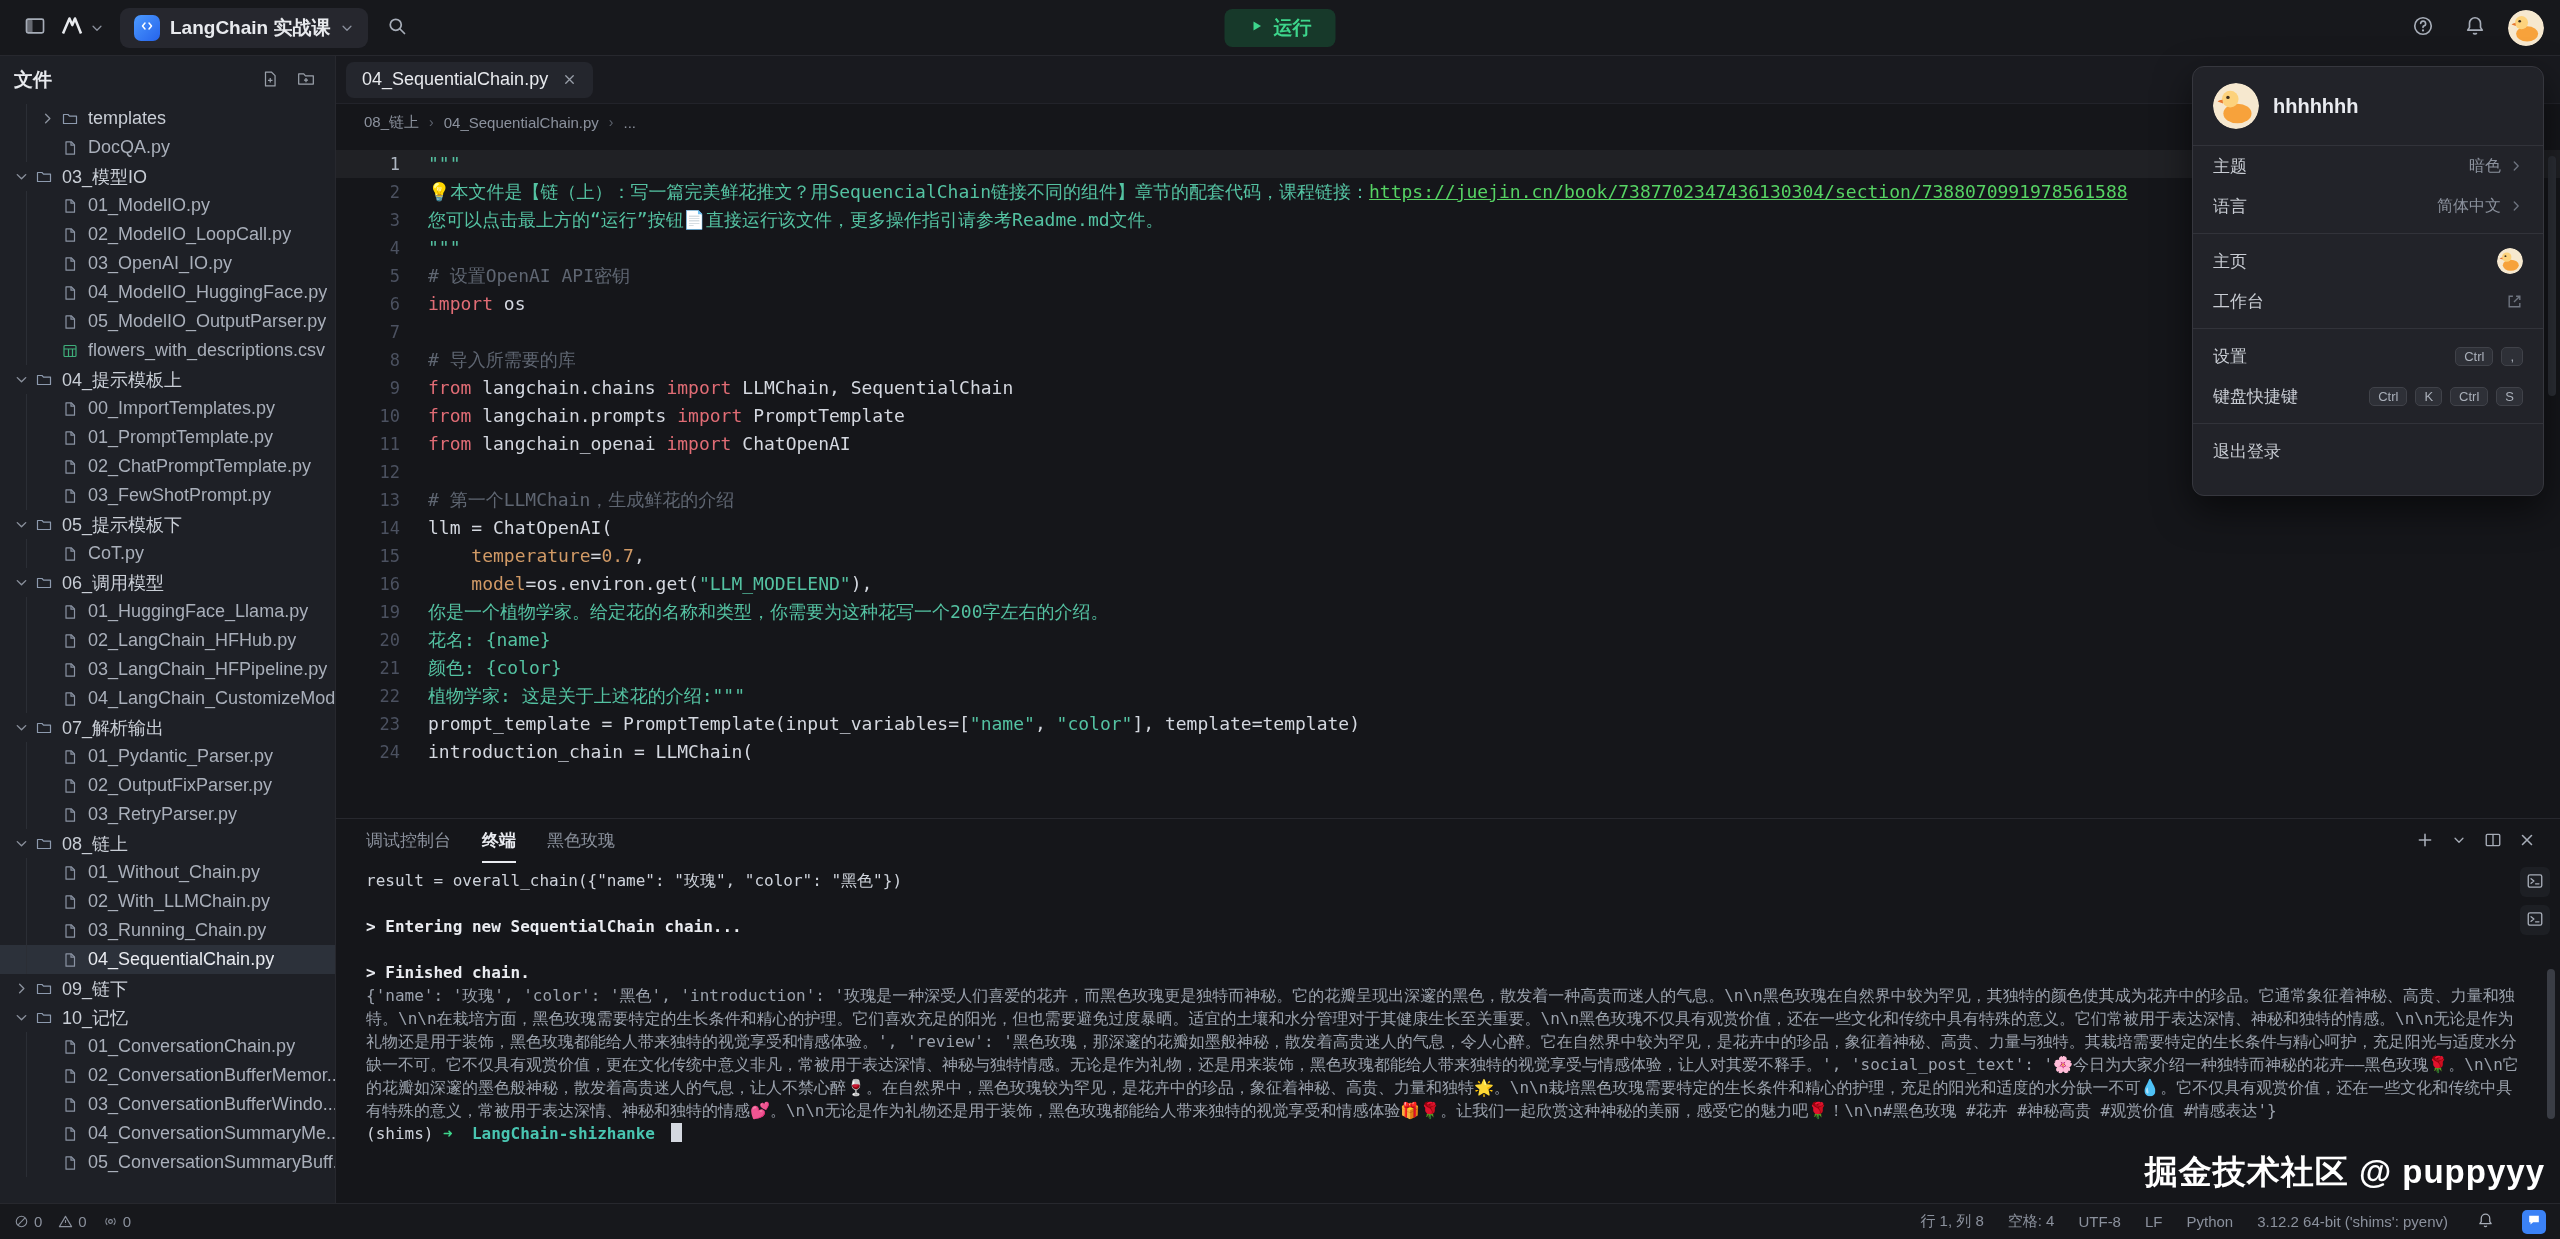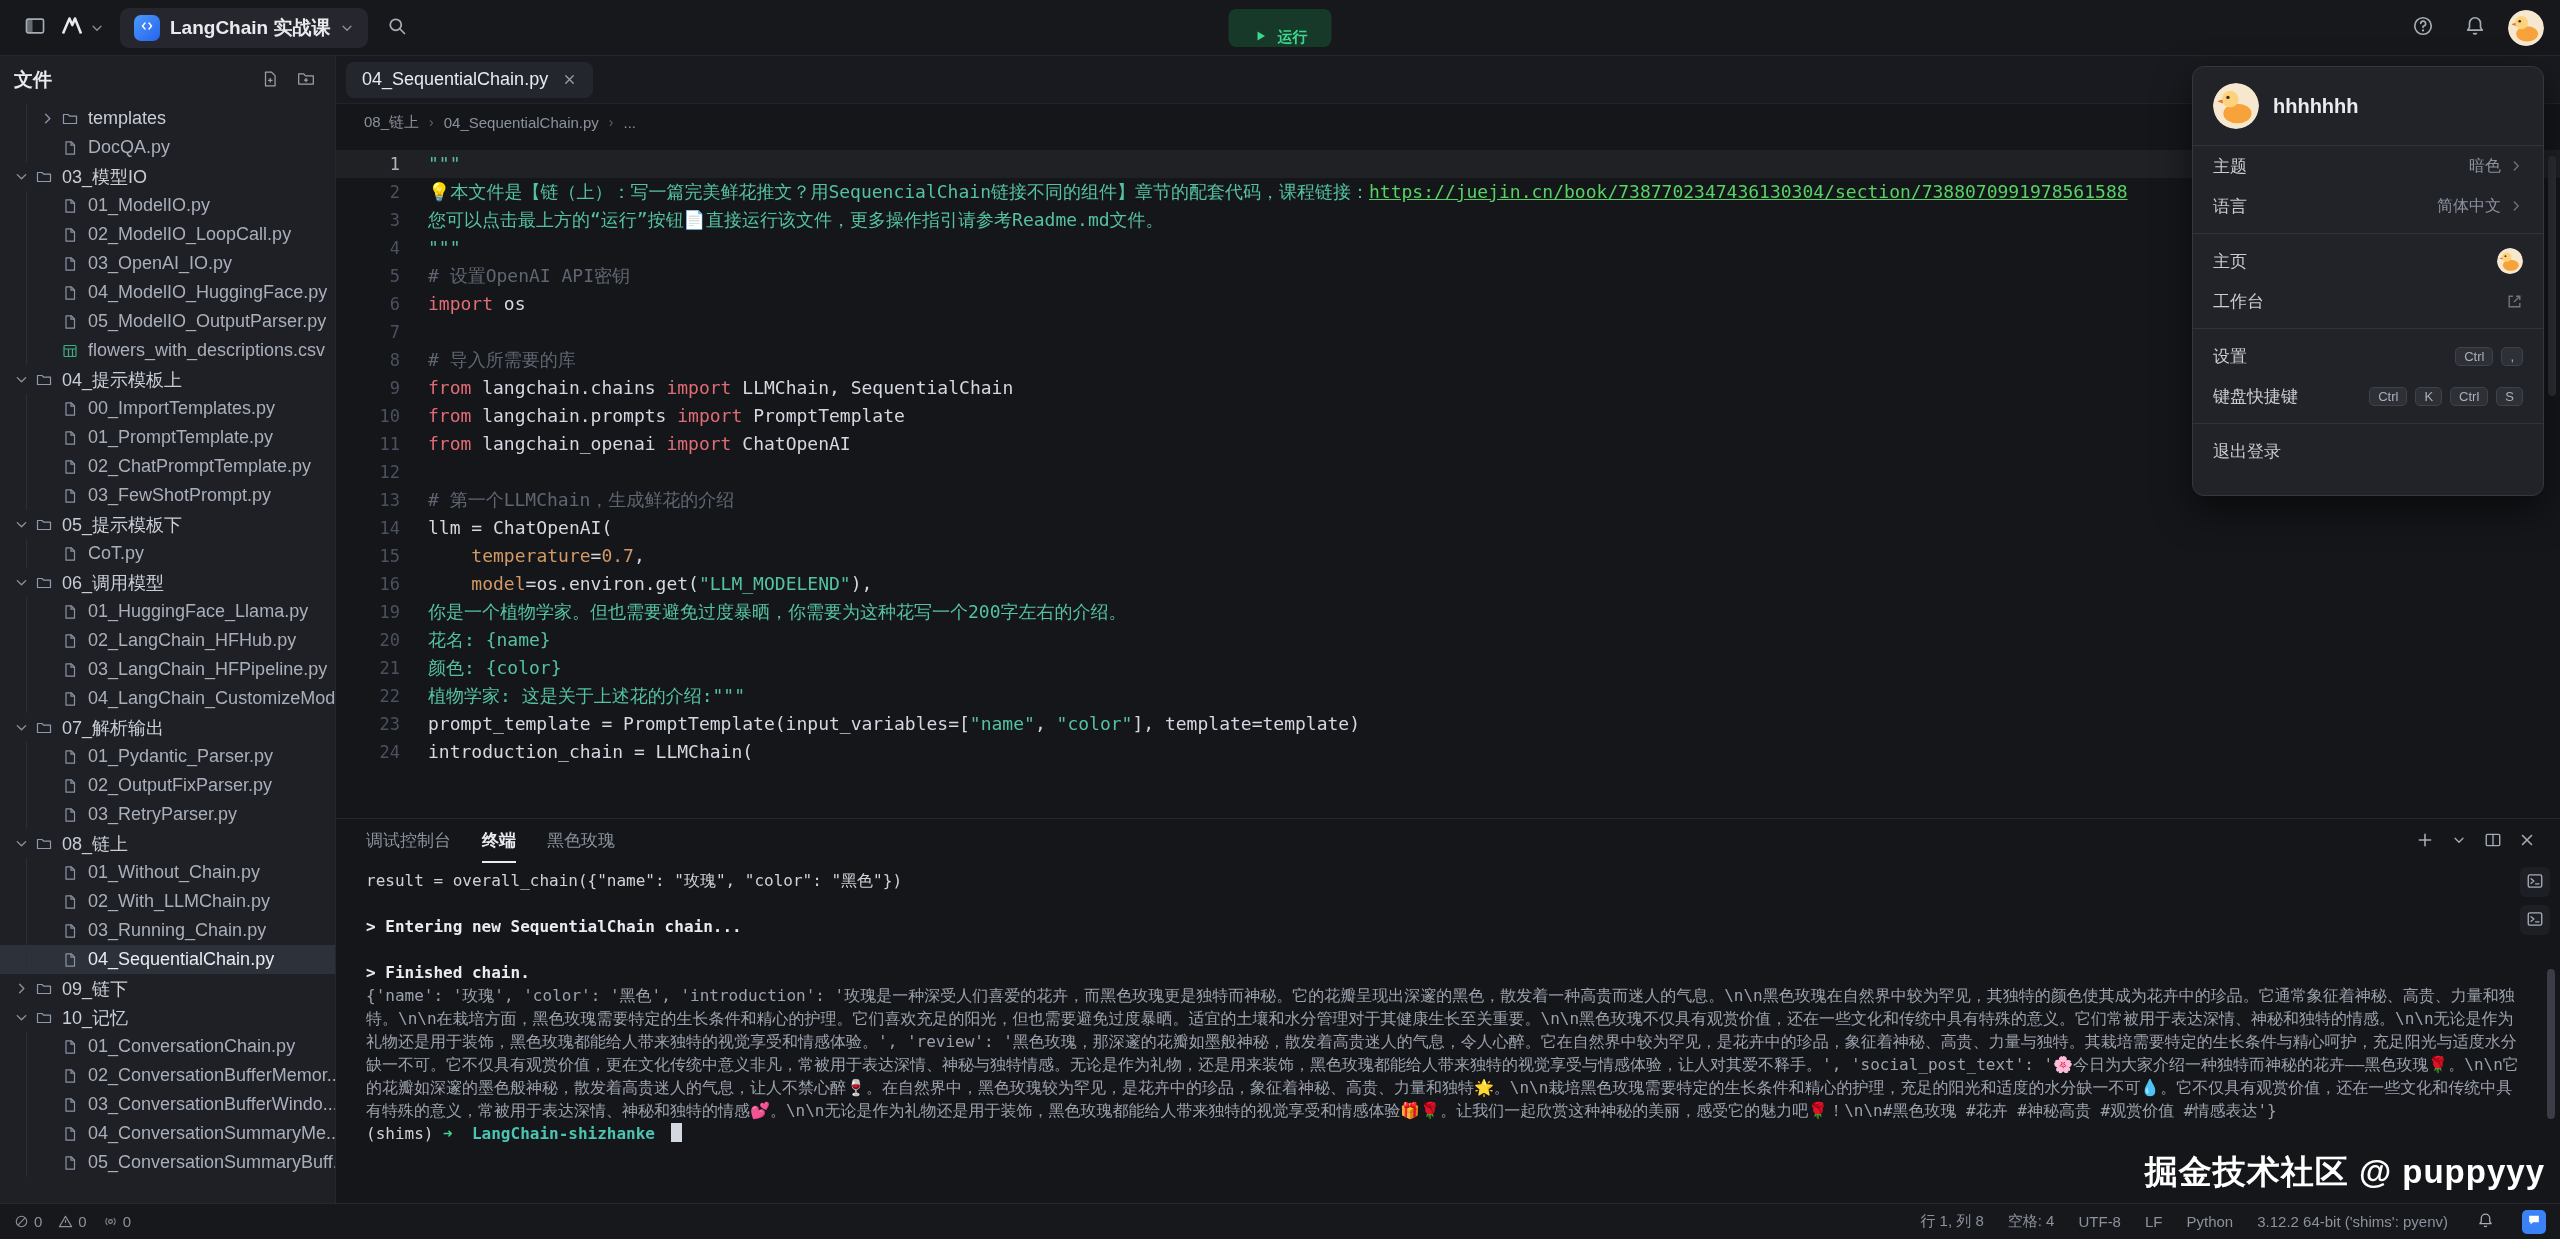--- a/index.html
+++ b/index.html
@@ -9,21 +9,21 @@
   
   .topbar{height:56px;flex:none;background:#17181c;border-bottom:1px solid #27282e;display:flex;align-items:center;padding:0 16px;position:relative;z-index:10}
   .icon-btn{display:flex;align-items:center;justify-content:center;background:transparent;border:none;color:#a7adb8;width:38px;height:38px;border-radius:7px;cursor:pointer}
   .logo-wrap{display:flex;align-items:center;gap:6px;color:#e8eaee;margin-left:6px;cursor:pointer}
   .logo-wrap .caret{color:#8b919d;display:flex}
   .project-badge{display:flex;align-items:center;gap:10px;background:#26272e;border-radius:9px;padding:7px 14px;margin-left:16px;cursor:pointer}
   .proj-ico{width:26px;height:26px;border-radius:7px;background:linear-gradient(135deg,#4c9aff,#2563eb);display:flex;align-items:center;justify-content:center;color:#fff}
   .project-name{font-size:19px;font-weight:700;color:#e8eaee;white-space:nowrap}
   .project-badge .caret{color:#8b919d;display:flex}
   .run-wrap{position:absolute;left:50%;top:0;height:56px;transform:translateX(-50%);display:flex;align-items:center}
-  .run-btn{display:flex;align-items:flex-end;gap:9px;background:#17392a;color:#3dd68c;border:none;border-radius:8px;height:38px;padding:0 24px;font-size:15px;font-weight:600;cursor:pointer}
+  .run-btn{display:flex;align-items:center;gap:9px;background:#17392a;color:#3dd68c;border:none;border-radius:8px;height:38px;padding:0 24px;font-size:19px;font-weight:600;cursor:pointer}
   .top-right{margin-left:auto;display:flex;align-items:center;gap:14px}
   .avatar{width:36px;height:36px;border-radius:50%;overflow:hidden;flex:none;cursor:pointer;display:flex}
 
   
   .main{flex:1;display:flex;min-height:0}
   .sidebar{width:336px;flex:none;background:#1e2026;border-right:1px solid #27282e;display:flex;flex-direction:column}
   .sidebar-header{height:48px;flex:none;display:flex;align-items:center;padding:0 14px}
   .sidebar-title{font-size:19px;font-weight:700;color:#e8eaee}
   .sb-actions{margin-left:auto;display:flex;gap:6px}
   .sb-actions .icon-btn{width:30px;height:30px;color:#9aa0aa}
@@ -660,21 +660,21 @@
           <div class="code-line"><span class="gutter">7</span><span class="code-text"></span></div>
           <div class="code-line"><span class="gutter">8</span><span class="code-text"><span class="tok-com"># 导入所需要的库</span></span></div>
           <div class="code-line"><span class="gutter">9</span><span class="code-text"><span class="tok-kw">from</span><span class="tok-pl"> langchain.chains </span><span class="tok-kw">import</span><span class="tok-pl"> LLMChain, SequentialChain</span></span></div>
           <div class="code-line"><span class="gutter">10</span><span class="code-text"><span class="tok-kw">from</span><span class="tok-pl"> langchain.prompts </span><span class="tok-kw">import</span><span class="tok-pl"> PromptTemplate</span></span></div>
           <div class="code-line"><span class="gutter">11</span><span class="code-text"><span class="tok-kw">from</span><span class="tok-pl"> langchain_openai </span><span class="tok-kw">import</span><span class="tok-pl"> ChatOpenAI</span></span></div>
           <div class="code-line"><span class="gutter">12</span><span class="code-text"></span></div>
           <div class="code-line"><span class="gutter">13</span><span class="code-text"><span class="tok-com"># 第一个LLMChain，生成鲜花的介绍</span></span></div>
           <div class="code-line"><span class="gutter">14</span><span class="code-text"><span class="tok-pl">llm = ChatOpenAI(</span></span></div>
           <div class="code-line"><span class="gutter">15</span><span class="code-text"><span class="tok-pl">    </span><span class="tok-prop">temperature</span><span class="tok-pl">=</span><span class="tok-num">0.7</span><span class="tok-pl">,</span></span></div>
           <div class="code-line"><span class="gutter">16</span><span class="code-text"><span class="tok-pl">    </span><span class="tok-prop">model</span><span class="tok-pl">=os.environ.get(</span><span class="tok-str">"LLM_MODELEND"</span><span class="tok-pl">),</span></span></div>
-          <div class="code-line"><span class="gutter">19</span><span class="code-text"><span class="tok-str">你是一个植物学家。但也需要避免过度暴晒，你需要为这种花写一个200字左右的介绍。</span></span></div>
+          <div class="code-line"><span class="gutter">19</span><span class="code-text"><span class="tok-str">你是一个植物学家。给定花的名称和类型，你需要为这种花写一个200字左右的介绍。</span></span></div>
           <div class="code-line"><span class="gutter">20</span><span class="code-text"><span class="tok-str">花名: {name}</span></span></div>
           <div class="code-line"><span class="gutter">21</span><span class="code-text"><span class="tok-str">颜色: {color}</span></span></div>
           <div class="code-line"><span class="gutter">22</span><span class="code-text"><span class="tok-str">植物学家: 这是关于上述花的介绍:"""</span></span></div>
           <div class="code-line"><span class="gutter">23</span><span class="code-text"><span class="tok-pl">prompt_template = PromptTemplate(input_variables=[</span><span class="tok-str">"name"</span><span class="tok-pl">, </span><span class="tok-str">"color"</span><span class="tok-pl">], template=template)</span></span></div>
           <div class="code-line"><span class="gutter">24</span><span class="code-text"><span class="tok-pl">introduction_chain = LLMChain(</span></span></div>
         </div>
       <div class="editor-scroll"></div>
 
       <div class="terminal">
         <div class="term-header">

